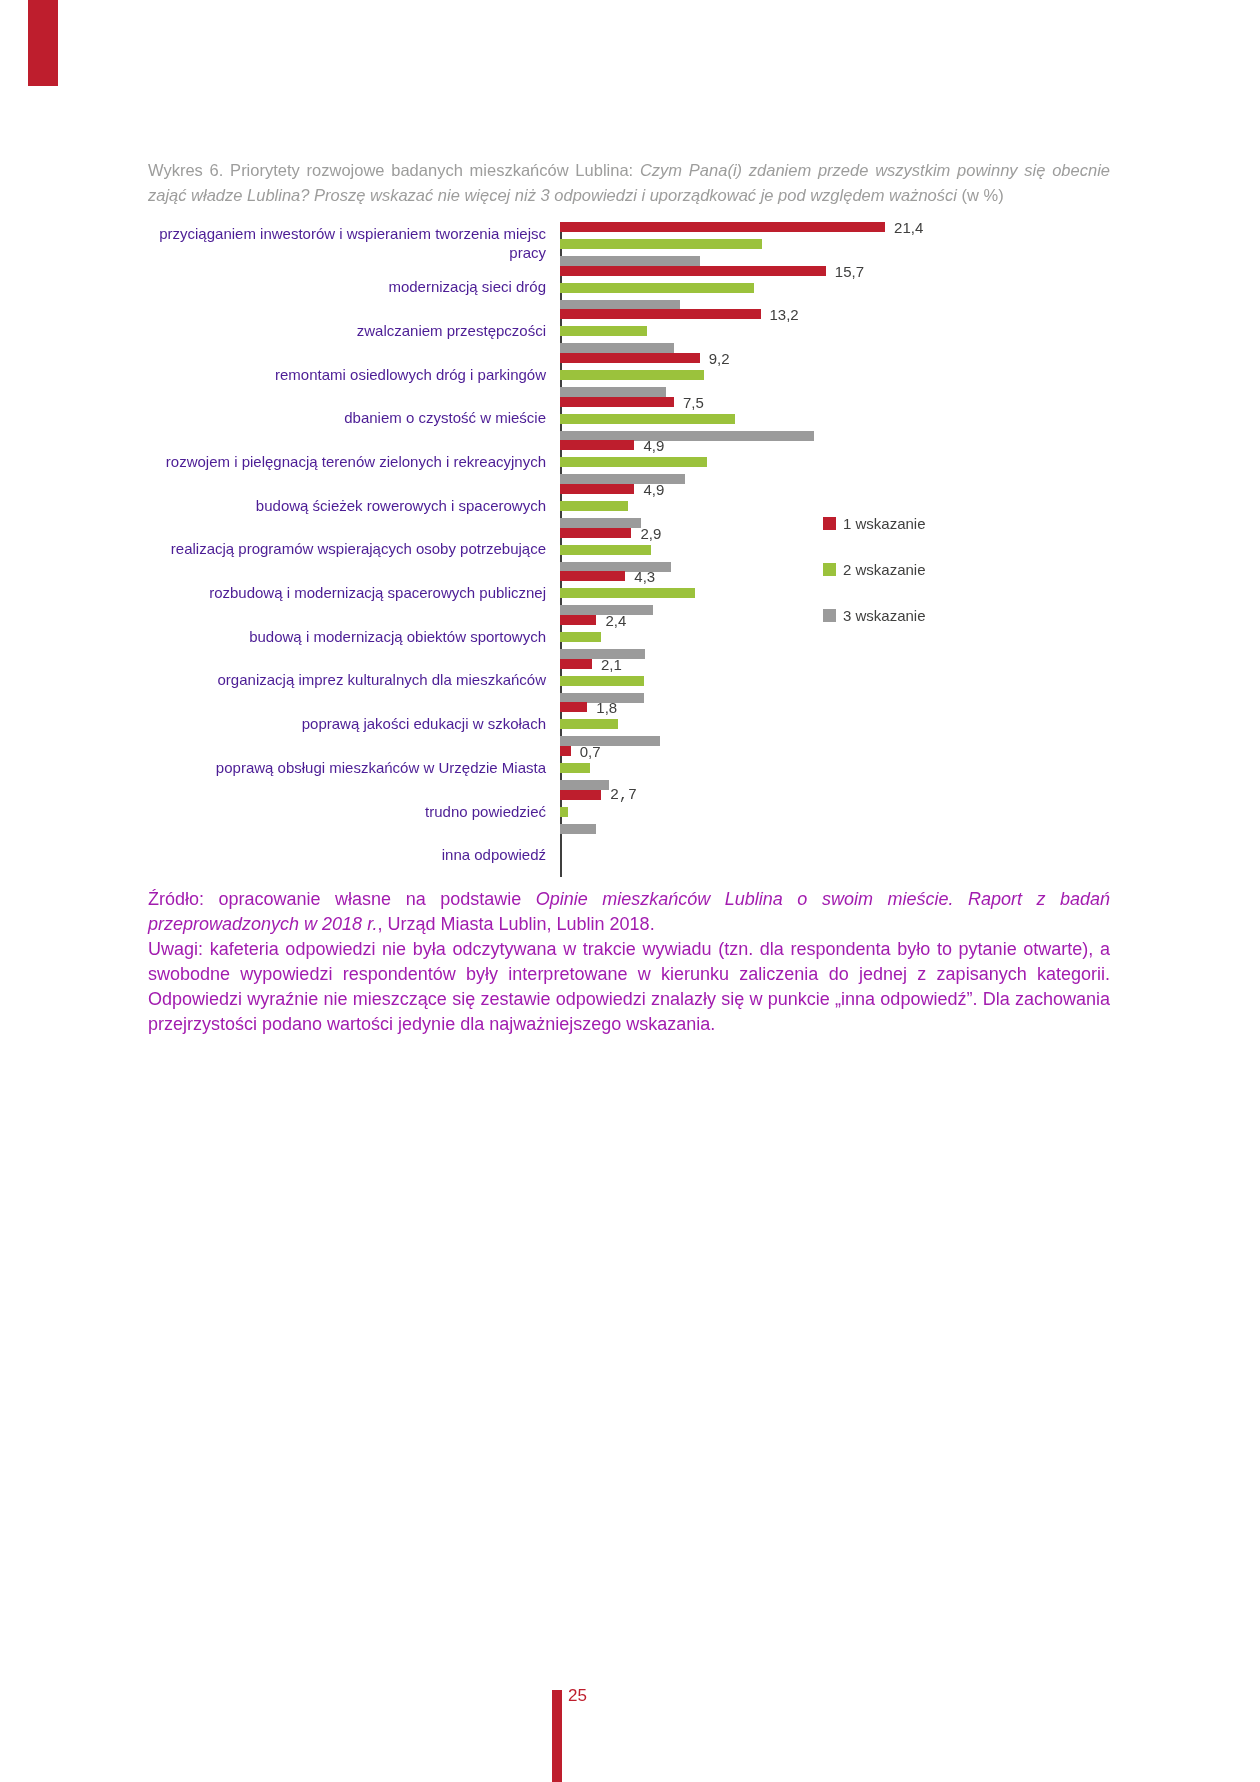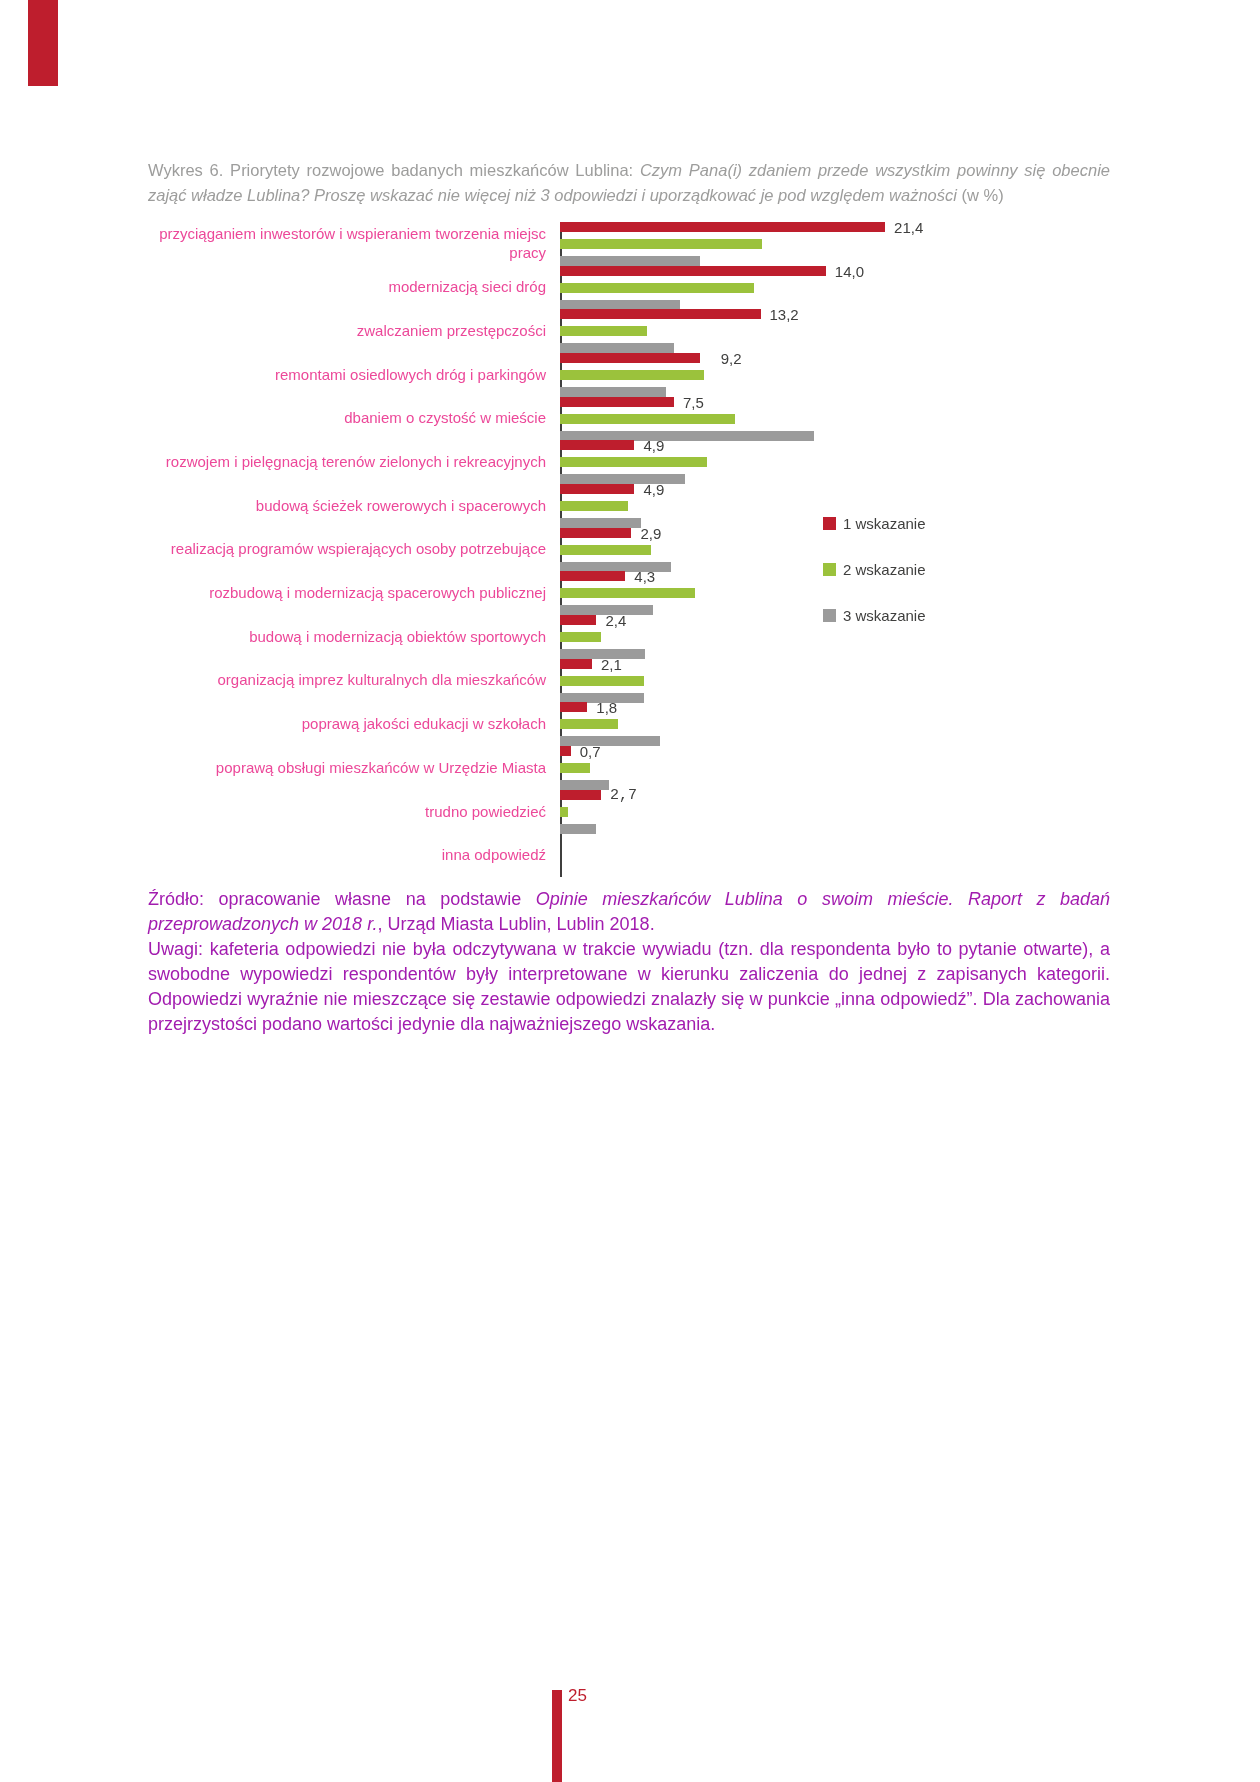--- a/index.html
+++ b/index.html
@@ -37,21 +37,21 @@
     background: #3f3f3e;
   }
   .chart-row { display: flex; align-items: center; height: 43.7px; }
   .row-label {
     width: 412px;
     flex: none;
     padding-right: 14px;
     text-align: right;
     font-size: 15px;
     line-height: 18.5px;
-    color: #ec4899;
+    color: #4c1d95;
   }
   .row-bars {
     flex: 1;
     height: 100%;
     display: flex;
     flex-direction: column;
     justify-content: center;
     gap: 7px;
     position: relative;
   }
@@ -120,21 +120,21 @@
               <div class="bar-wrap">
                 <div class="bar" style="width: 139.748px; background: rgb(155, 155, 155);"></div>
               </div>
             </div>
           </div>
           <div class="chart-row">
             <div class="row-label">modernizacją sieci dróg</div>
             <div class="row-bars">
               <div class="bar-wrap">
                 <div class="bar" style="width: 265.825px; background: rgb(190, 30, 45);"></div>
-                <span class="bar-value" style="left: 274.825px;">14,0</span>
+                <span class="bar-value" style="left: 274.825px;">15,7</span>
               </div>
               <div class="bar-wrap">
                 <div class="bar" style="width: 194.432px; background: rgb(155, 194, 60);"></div>
               </div>
               <div class="bar-wrap">
                 <div class="bar" style="width: 120.001px; background: rgb(155, 155, 155);"></div>
               </div>
             </div>
           </div>
           <div class="chart-row">
@@ -150,21 +150,21 @@
               <div class="bar-wrap">
                 <div class="bar" style="width: 113.925px; background: rgb(155, 155, 155);"></div>
               </div>
             </div>
           </div>
           <div class="chart-row">
             <div class="row-label">remontami osiedlowych dróg i parkingów</div>
             <div class="row-bars">
               <div class="bar-wrap">
                 <div class="bar" style="width: 139.748px; background: rgb(190, 30, 45);"></div>
-                <span class="bar-value" style="left: 148.748px; margin-left: 12px;">9,2</span>
+                <span class="bar-value" style="left: 148.748px;">9,2</span>
               </div>
               <div class="bar-wrap">
                 <div class="bar" style="width: 144.305px; background: rgb(155, 194, 60);"></div>
               </div>
               <div class="bar-wrap">
                 <div class="bar" style="width: 106.33px; background: rgb(155, 155, 155);"></div>
               </div>
             </div>
           </div>
           <div class="chart-row">

